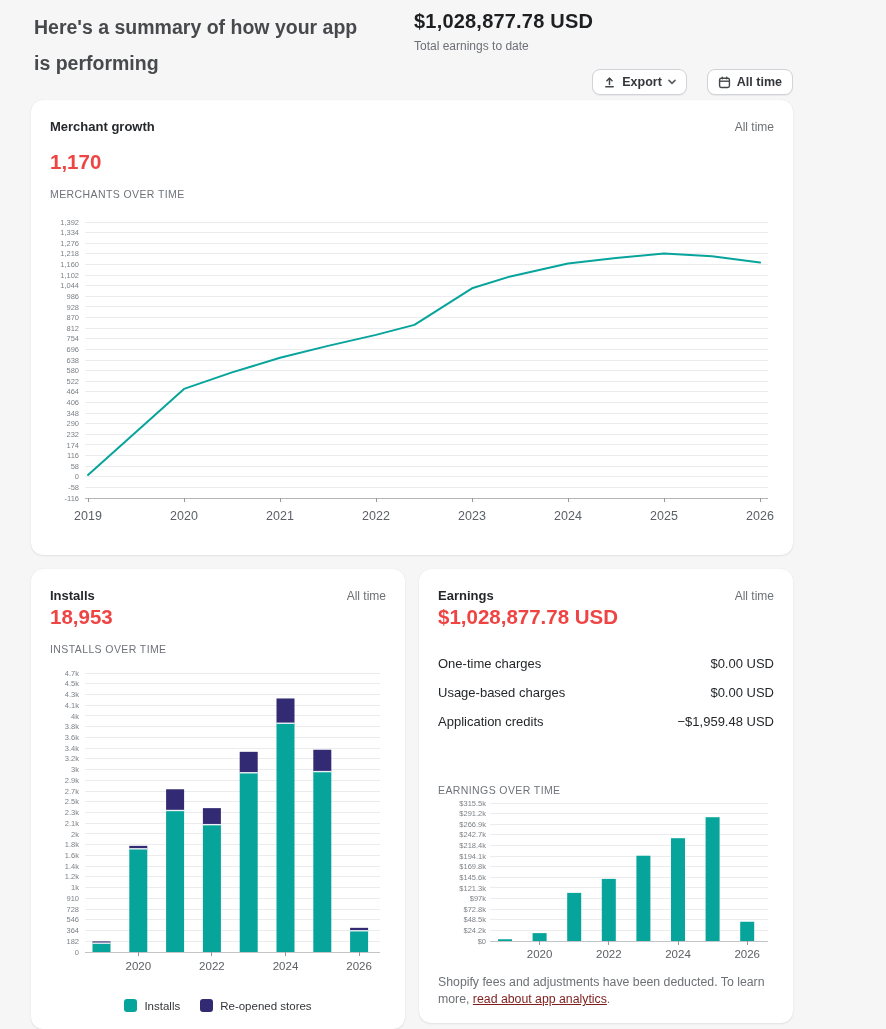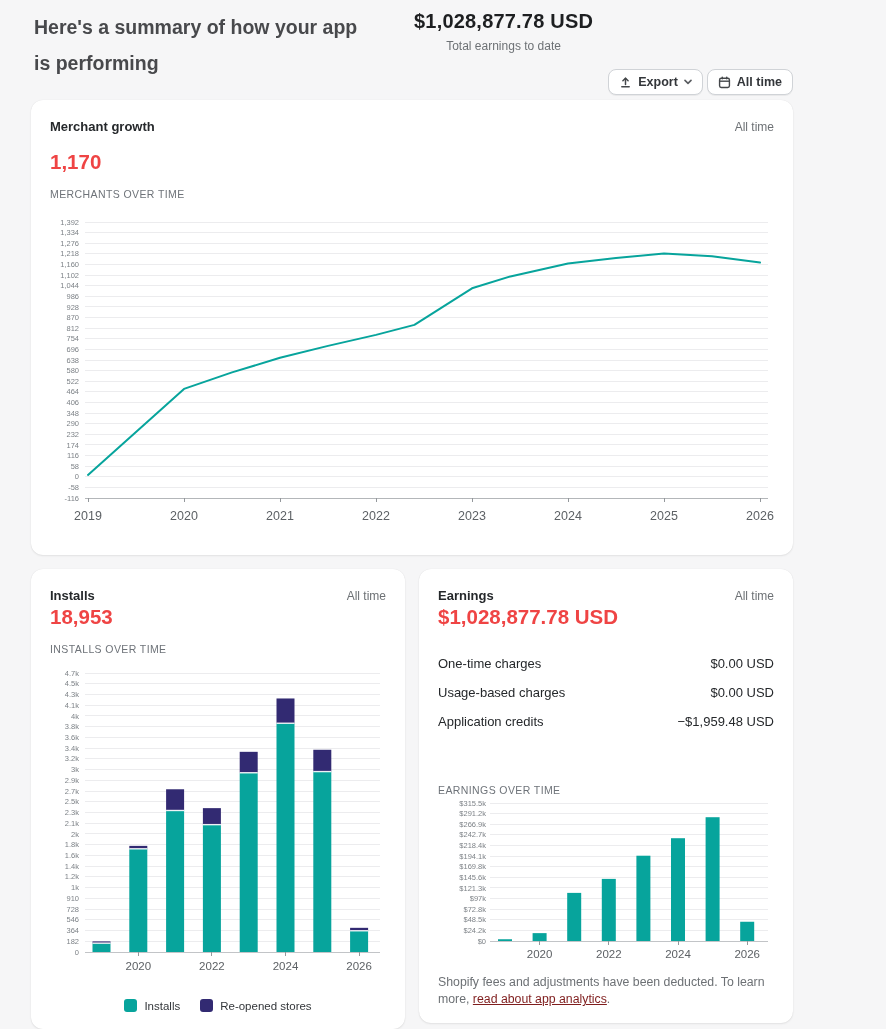--- a/index.html
+++ b/index.html
@@ -8,22 +8,22 @@
     position:relative; width:886px; height:1029px; overflow:hidden;
     background:#f6f6f7; font-family:"Liberation Sans", sans-serif;
   }
   
   .page-title {
     position:absolute; left:34px; top:9px; width:340px;
     font-size:19.5px; line-height:36px; font-weight:600; color:#48494c;
   }
   .total-block { position:absolute; left:414px; top:10px; }
   .total-amount { font-size:20px; font-weight:700; color:#1d1f21; letter-spacing:.2px; }
-  .total-caption { margin-top:6px; font-size:12px; color:#6d7175;text-align:center; }
-  .actions { position:absolute; top:69px; right:93px; display:flex; gap:4px; }
+  .total-caption { margin-top:6px; font-size:12px; color:#6d7175; }
+  .actions { position:absolute; top:69px; right:93px; display:flex; gap:20px; }
   .btn {
     display:inline-flex; align-items:center; gap:6px; height:26px;
     background:#fff; border:1px solid #d0d3d7; border-radius:8px;
     padding:0 10px; font-size:12.5px; font-weight:600; color:#33363a;
     box-shadow:0 1px 0 rgba(0,0,0,.05); cursor:pointer;
     font-family:"Liberation Sans", sans-serif;
   }
   .btn svg { display:block; }
   
   .card {

